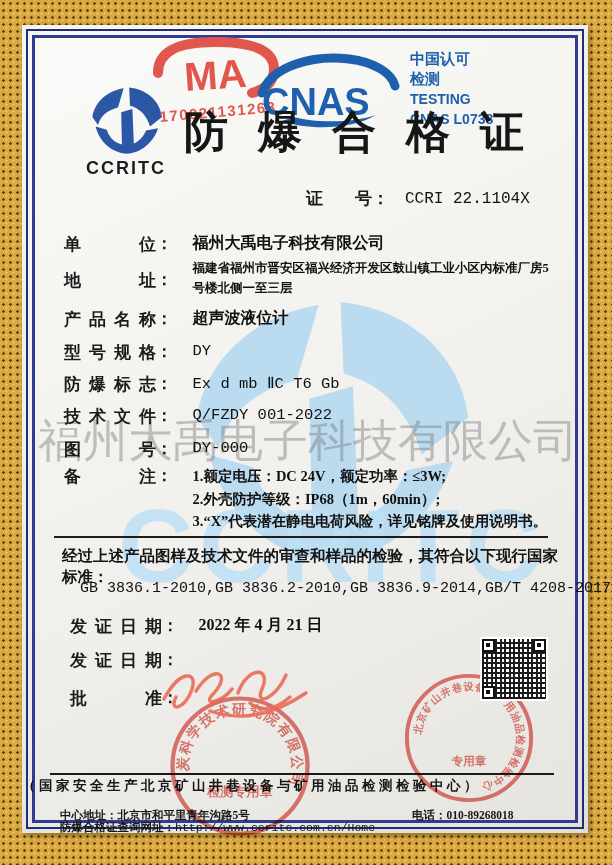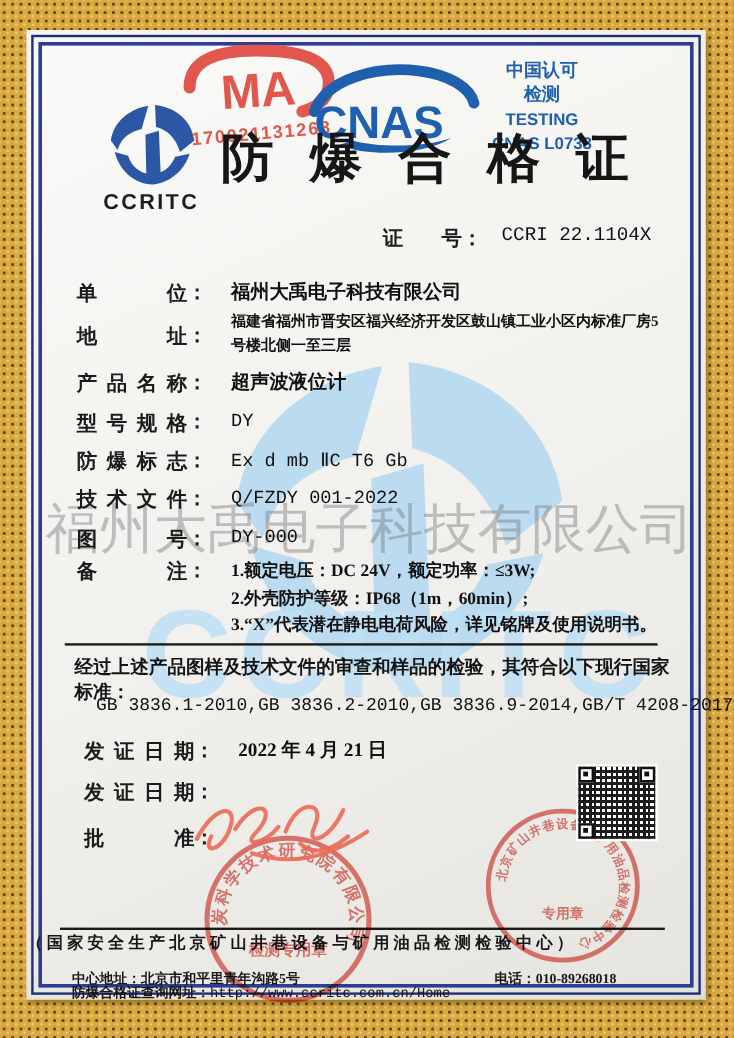--- a/index.html
+++ b/index.html
@@ -31,27 +31,27 @@
   .ccritc-icon{left:62px;top:60px;width:84px;height:72px;color:#2b57a5;z-index:3;}
   .ccritc-label{left:50px;top:133px;width:108px;text-align:center;
     font-family:"Liberation Sans",sans-serif;font-weight:900;font-size:18px;
     letter-spacing:2px;color:#1d1d1d;z-index:3;}
   .cma{left:118px;top:12px;width:150px;height:72px;z-index:3;}
   .cma-number{left:106px;top:78px;width:180px;text-align:center;color:#e2574d;
     font-family:"Liberation Sans",sans-serif;font-weight:bold;font-size:15px;
     letter-spacing:1.5px;transform:rotate(-5deg);z-index:3;}
   .cnas{left:232px;top:28px;width:150px;height:80px;z-index:3;}
   .accred{left:388px;top:24px;color:#1e5fae;font-family:"Liberation Sans",sans-serif;
-    font-weight:bold;z-index:3;line-height:20px;text-align:center;}
+    font-weight:bold;z-index:3;line-height:20px;}
   .accred .cn{font-size:15px;}
   .accred .en{font-size:14px;}
   .title{left:162px;top:78px;width:400px;font-size:44px;font-weight:900;color:#161616;
     font-family:"Liberation Sans",sans-serif;letter-spacing:30px;white-space:nowrap;z-index:3;}
   
-  .certno{left:297px;top:162px;z-index:3;display:flex;align-items:flex-start;}
+  .certno{left:284px;top:162px;z-index:3;display:flex;align-items:center;}
   .certno .lab{display:inline-block;width:66px;text-align:justify;text-align-last:justify;
     font-size:17px;font-weight:bold;color:#1c1c1c;}
   .certno .col{font-size:17px;font-weight:bold;color:#1c1c1c;}
   .certno .val{margin-left:16px;font-family:"Liberation Mono","DejaVu Sans Mono",monospace;
     font-size:16px;color:#111;}
   
   .row{left:42px;z-index:3;display:flex;align-items:flex-start;}
   .flabel{display:inline-block;width:92px;text-align:justify;text-align-last:justify;
     font-size:17px;font-weight:bold;color:#1b1b1b;flex:none;}
   .fcolon{font-size:16.5px;font-weight:bold;color:#1b1b1b;flex:none;}

